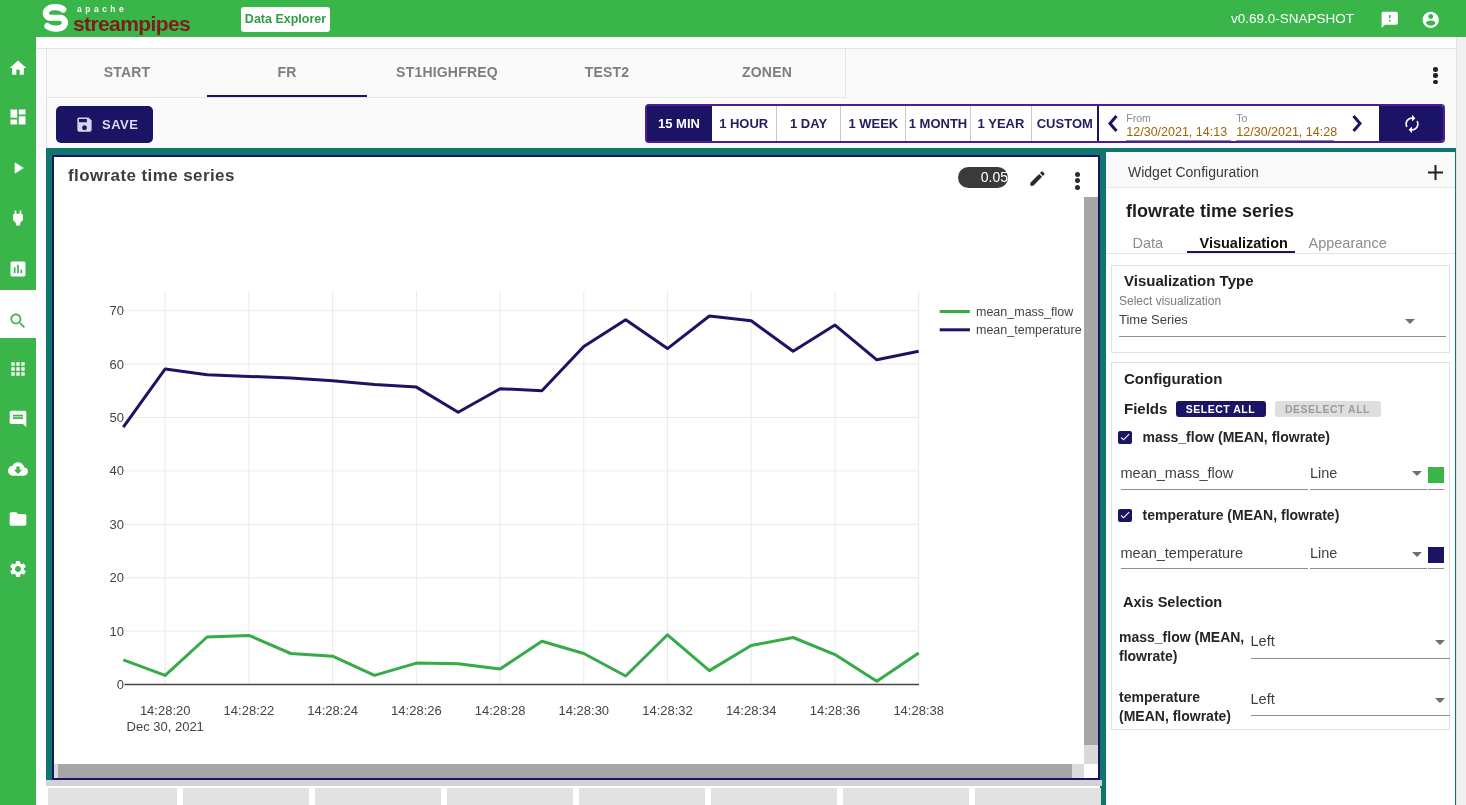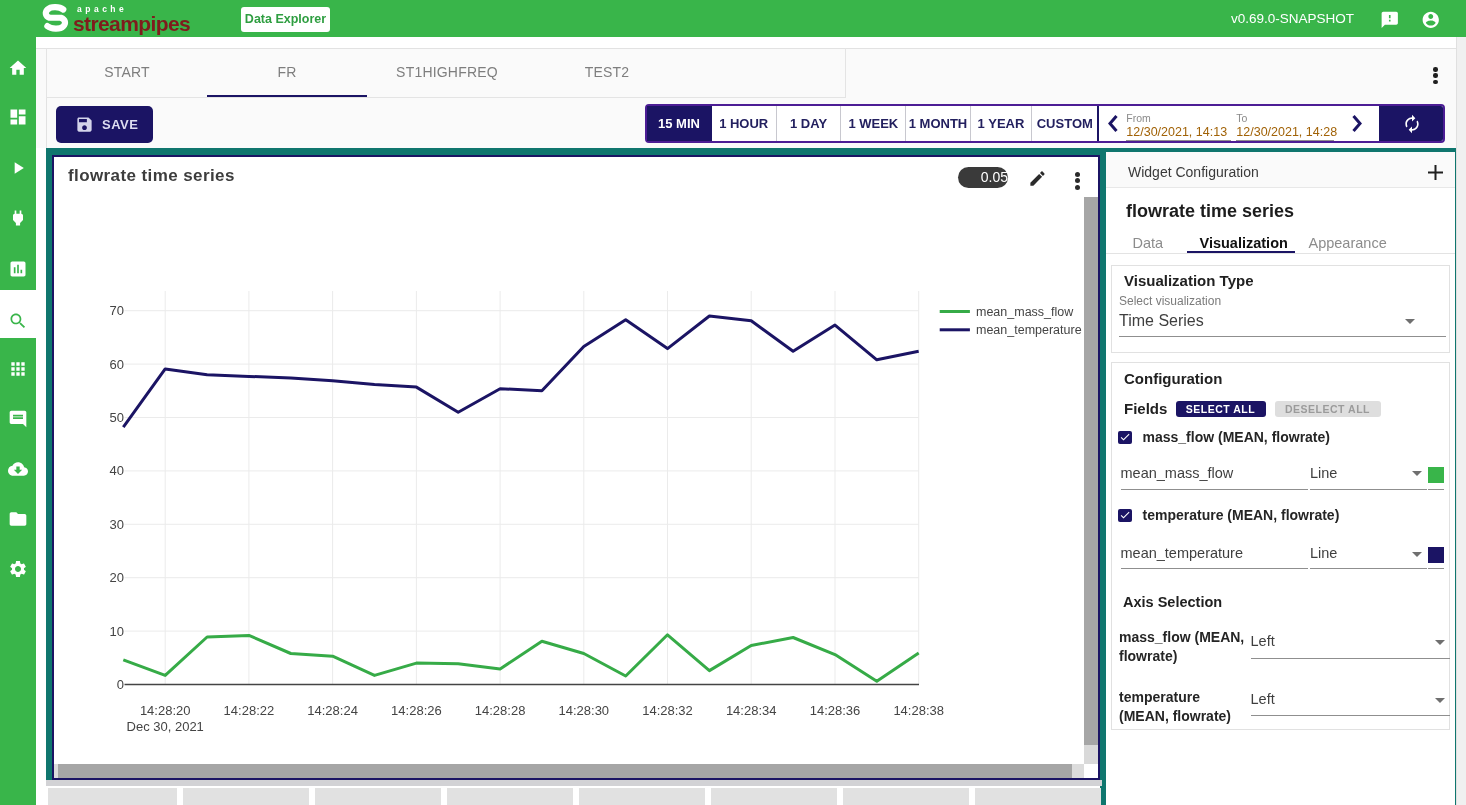--- a/index.html
+++ b/index.html
@@ -12,21 +12,21 @@
 #logo-sp{position:absolute;left:73px;top:12px;color:#7f1d1d;font-size:21px;font-weight:bold;letter-spacing:-0.6px}
 
 #side{position:absolute;left:0;top:37px;width:36px;height:768px;background:#39b54a}
 .sic{position:absolute;left:8px;width:20px;height:20px}
 #side .active{position:absolute;left:0;top:253px;width:36px;height:48px;background:#fff}
 
 #tabsrow{position:absolute;left:36px;top:37px;width:1430px;height:61px;background:#fafafa}
 #tabsrow .topline{position:absolute;left:0;top:11px;width:1430px;height:1px;background:#e2e2e2}
 #tabsrow .whitecap{position:absolute;left:0;top:0;width:1430px;height:11px;background:#fff}
 #tabbox{position:absolute;left:10px;top:11px;width:800px;height:49.5px;border:1px solid #e4e4e4;border-top:none}
-.tab{position:absolute;top:0;width:160px;height:49px;line-height:49px;text-align:center;color:#7e7e7e;font-size:14px;font-weight:normal;letter-spacing:0.2px}
+.tab{position:absolute;top:0;width:160px;height:49px;line-height:49px;text-align:center;color:#7e7e7e;font-size:14px;font-weight:bold;letter-spacing:0.2px}
 #fr-under{position:absolute;left:160px;top:46.5px;width:160px;height:2.5px;background:#1b1464}
 #tabdots{position:absolute;left:1397px;top:30px;width:4.5px}
 .dot{width:4.5px;height:4.5px;border-radius:50%;background:#1f1f1f;margin-bottom:1.8px}
 
 #toolbar{position:absolute;left:36px;top:98px;width:1430px;height:50px;background:#fafafa}
 #savebtn{position:absolute;left:20px;top:8px;width:97px;height:37px;background:#1b1464;border-radius:5px;color:#dcdcf0}
 #savebtn span{position:absolute;left:46px;top:11px;font-size:13px;font-weight:bold;letter-spacing:0.5px}
 #savebtn svg{position:absolute;left:19px;top:9px}
 #timegrp{position:absolute;left:608.5px;top:6px;width:800px;height:39px;background:#fff;border:2px solid #4c1d95;border-radius:4px}
 .tbtn{position:absolute;top:0;height:35px;line-height:35px;text-align:center;font-size:13px;font-weight:bold;color:#23205f;border-right:1px solid #c8c8cf}
@@ -130,20 +130,21 @@
 </div>
 
 <div id="tabsrow">
   <div class="whitecap"></div>
   <div class="topline"></div>
   <div id="tabbox">
     <div class="tab" style="left:0">START</div>
     <div class="tab" style="left:160px">FR</div>
     <div class="tab" style="left:320px">ST1HIGHFREQ</div>
     <div class="tab" style="left:480px">TEST2</div>
+    <div class="tab" style="left:640px">ZONEN</div>
     <div id="fr-under"></div>
   </div>
   <div id="tabdots">
       <div class="dot"></div>
       <div class="dot"></div>
       <div class="dot"></div>
     </div>
 </div>
 
 <div id="toolbar">
@@ -287,21 +288,21 @@
     <div id="rptitle">flowrate time series</div>
     <div class="rtab" style="left:27px">Data</div>
     <div class="rtab" style="left:94px;color:#111;font-weight:bold">Visualization</div>
     <div class="rtab" style="left:203px">Appearance</div>
     <div id="rtabline"></div>
     <div id="rtabunder"></div>
 
     <div class="box" style="top:113px;height:88px">
       <div class="sect" style="position:absolute;left:12px;top:6px">Visualization Type</div>
       <div style="position:absolute;left:7px;top:28px;font-size:12px;color:#7b7b7b">Select visualization</div>
-      <div style="position:absolute;left:7px;top:46px;font-size:16px;color:#3f3f3f">Time Series</div>
+      <div style="position:absolute;left:7px;top:46px;font-size:13px;color:#3f3f3f">Time Series</div>
       <div class="arr" style="left:293px;top:53px"></div>
       <div class="uline" style="left:7px;top:70px;width:327px"></div>
     </div>
 
     <div class="box" style="top:210px;height:367.5px">
       <div class="sect" style="position:absolute;left:12px;top:7px">Configuration</div>
       <div class="sect" style="position:absolute;left:12px;top:37px">Fields</div>
       <div class="pillbtn" style="left:63.5px;top:38px;width:90px;background:#1b1464;color:#fff">SELECT ALL</div>
       <div class="pillbtn" style="left:162.5px;top:38px;width:106px;background:#dedede;color:#9b9b9b">DESELECT ALL</div>
 

